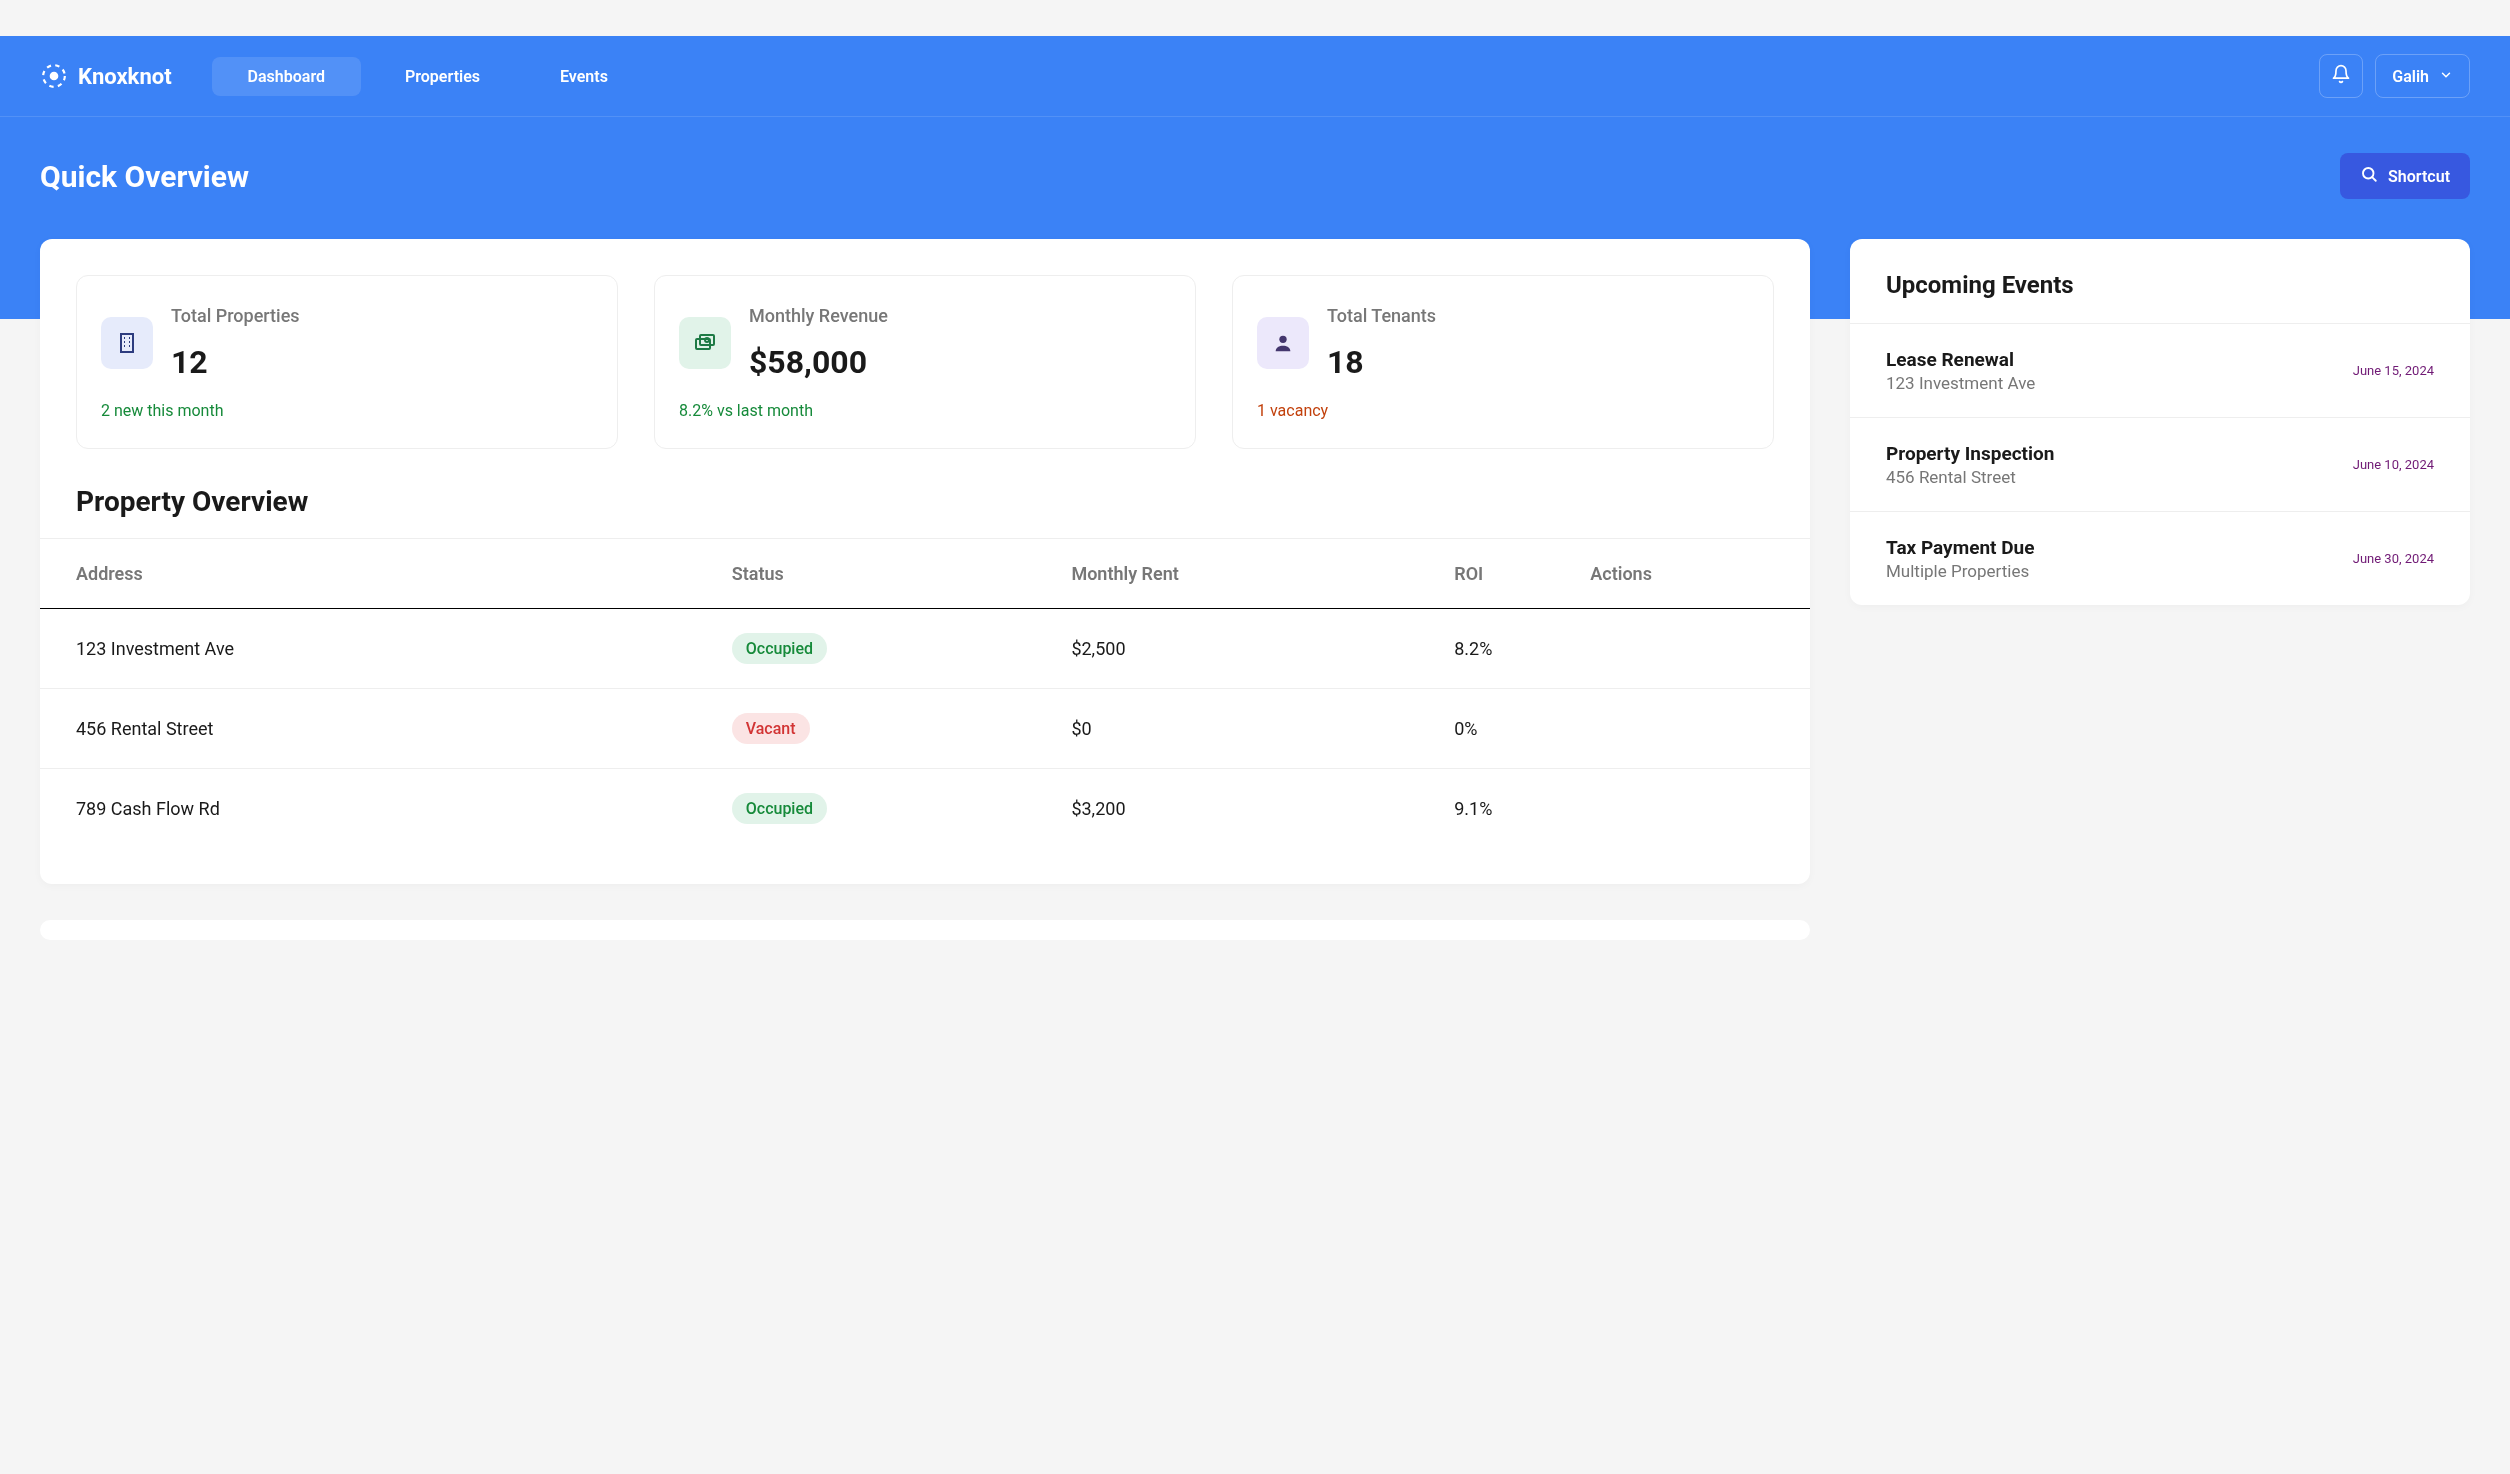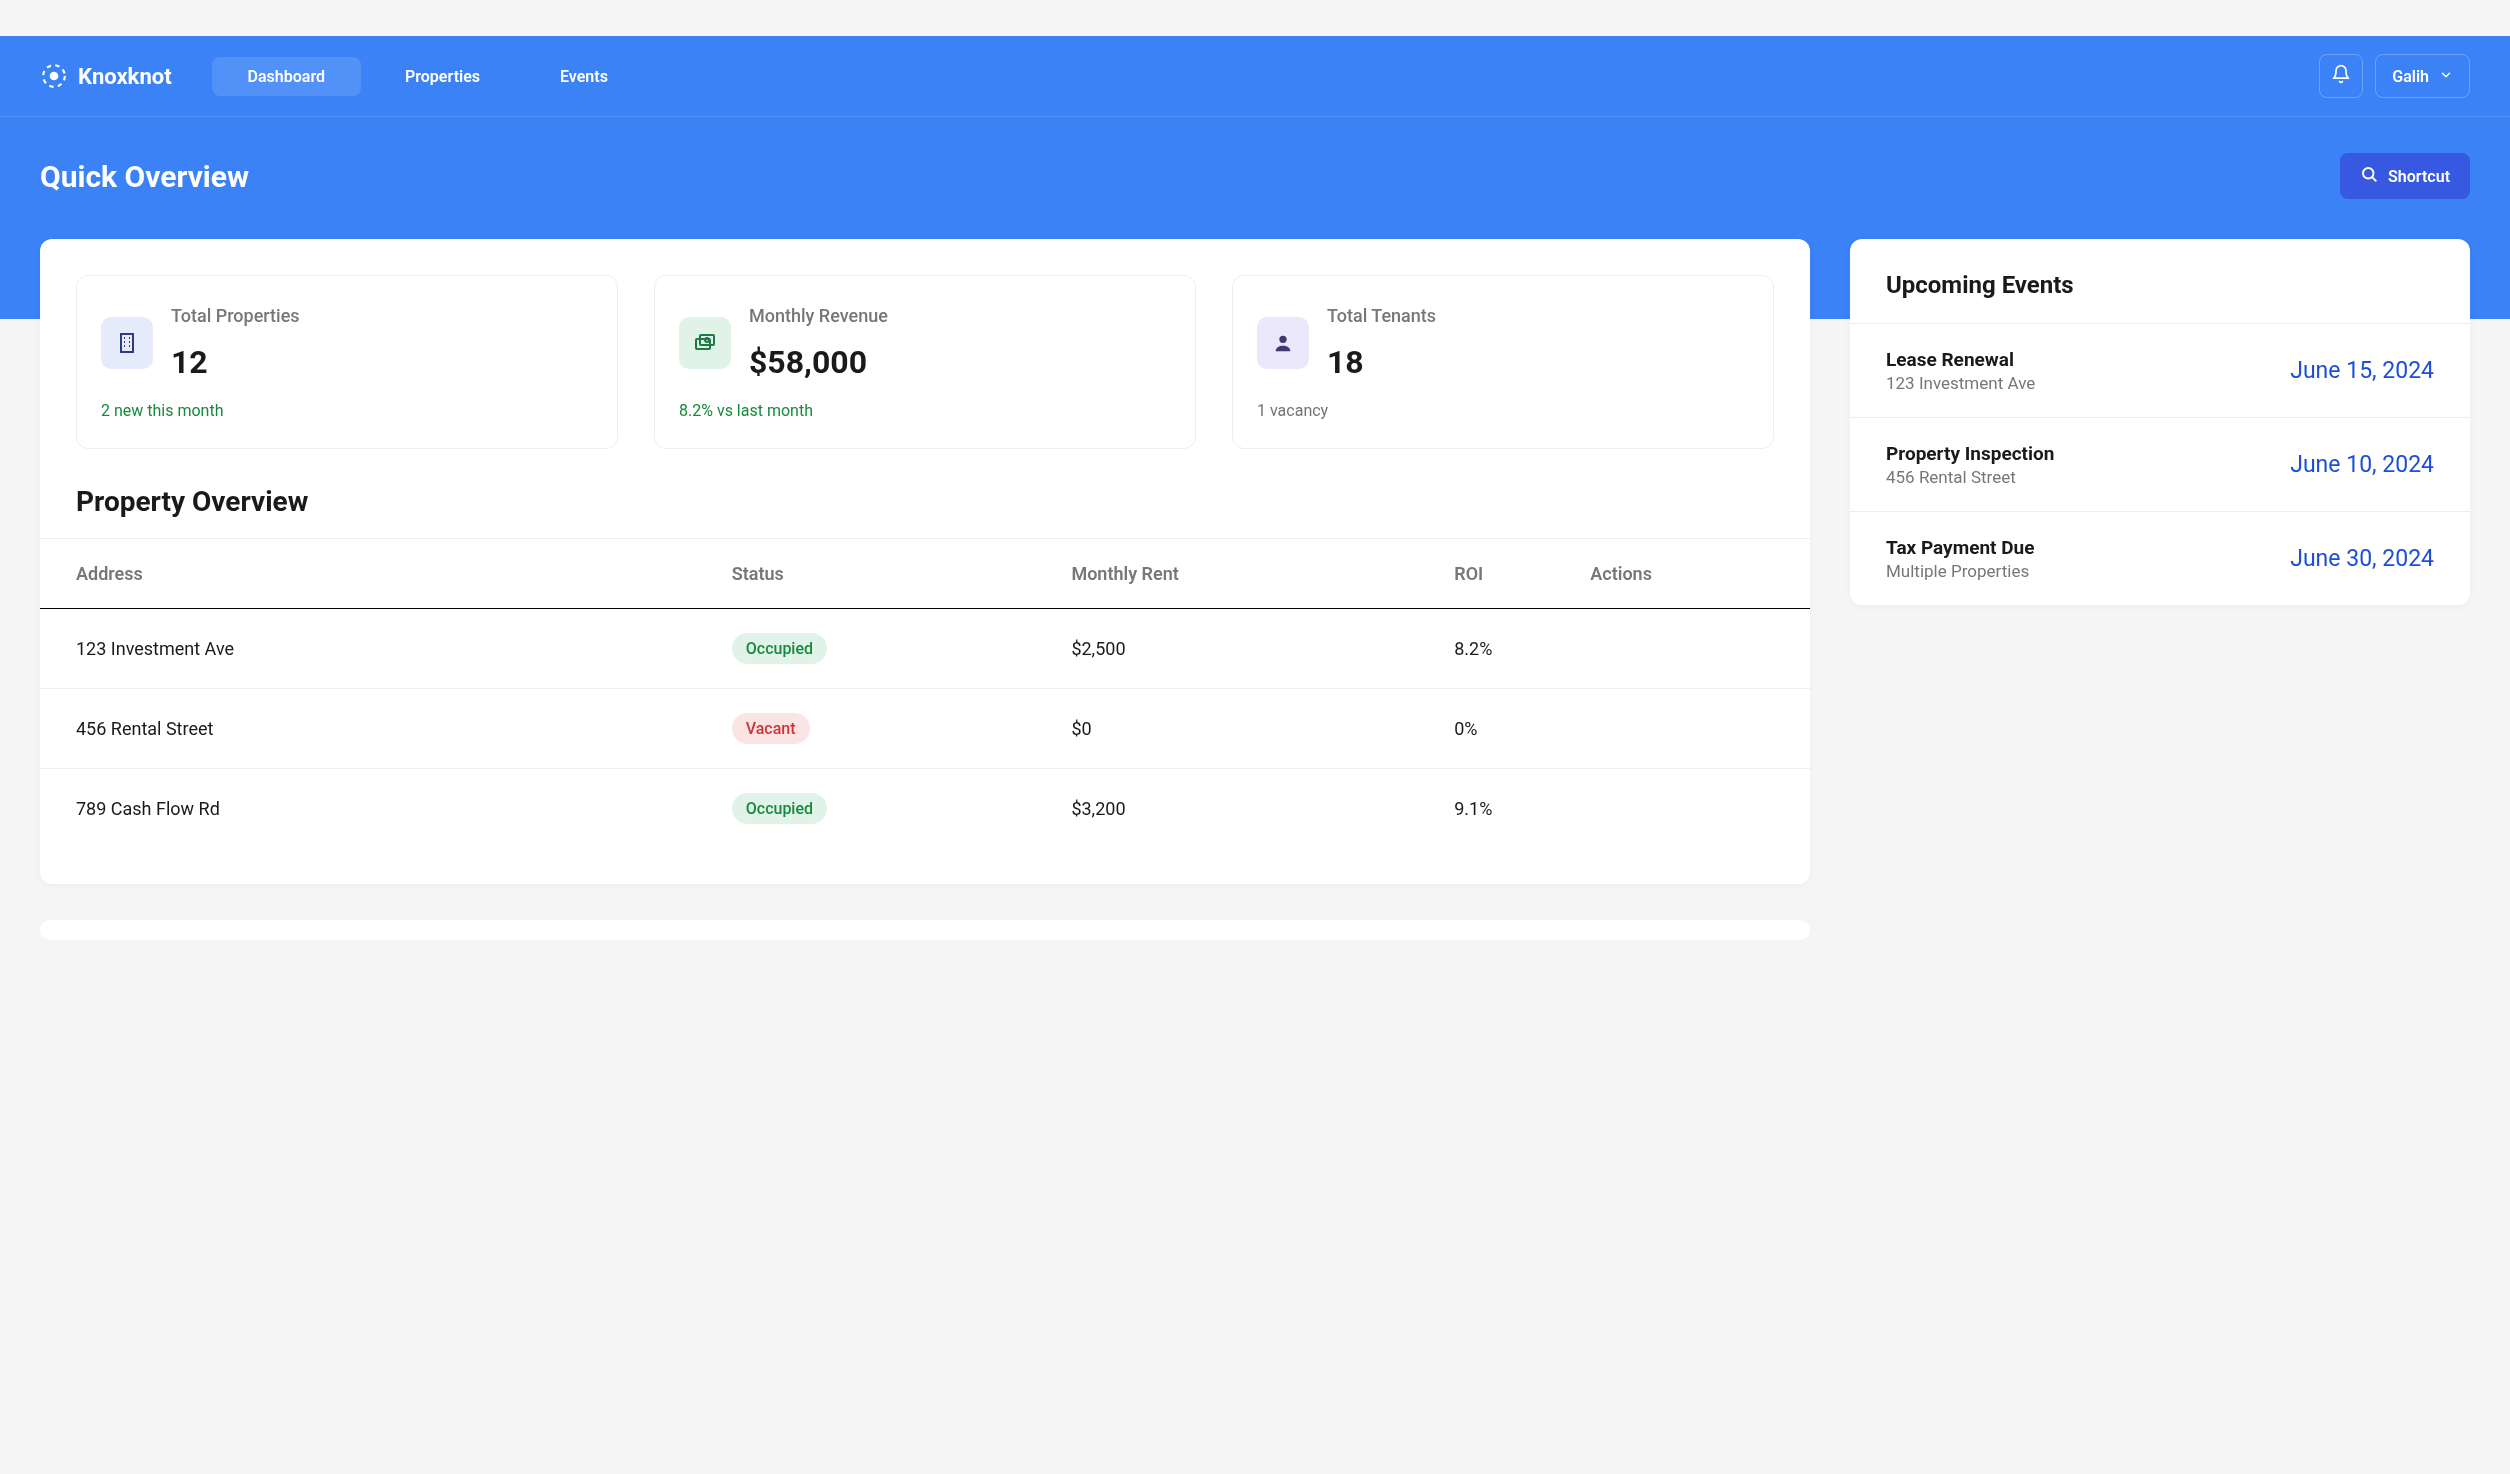--- a/index.html
+++ b/index.html
@@ -153,21 +153,21 @@
     .stat-value {
       font-size: 32px;
       font-weight: 700;
       margin-top: 16px;
     }
     .stat-sub {
       margin-top: 20px;
       font-size: 16px;
     }
     .stat-sub.green { color: #168a3a; }
-    .stat-sub.red   { color: #737373; }
+    .stat-sub.red   { color: #c2410c; }
     .section-title {
       font-size: 28px;
       font-weight: 700;
       margin-bottom: 20px;
     }
     .table-wrap {
       margin: 0 -36px;
       border-top: 1px solid #eee;
     }
     table { width: 100%; border-collapse: collapse; }
@@ -209,21 +209,21 @@
     }
     .event-row {
       display: flex;
       justify-content: space-between;
       align-items: center;
       padding: 24px 36px;
       border-top: 1px solid #eee;
     }
     .event-name { font-size: 19px; font-weight: 700; }
     .event-sub  { font-size: 17px; color: #777; margin-top: 2px; }
-    .event-date { font-size: 23px; color: #1d4ed8; }
+    .event-date { font-size: 13px; color: #701a75; }
     .extra-card {
       background: #fff;
       border-radius: 12px;
       margin-top: 36px;
       height: 20px;
     }
   </style>
 </head>
 <body>
 

